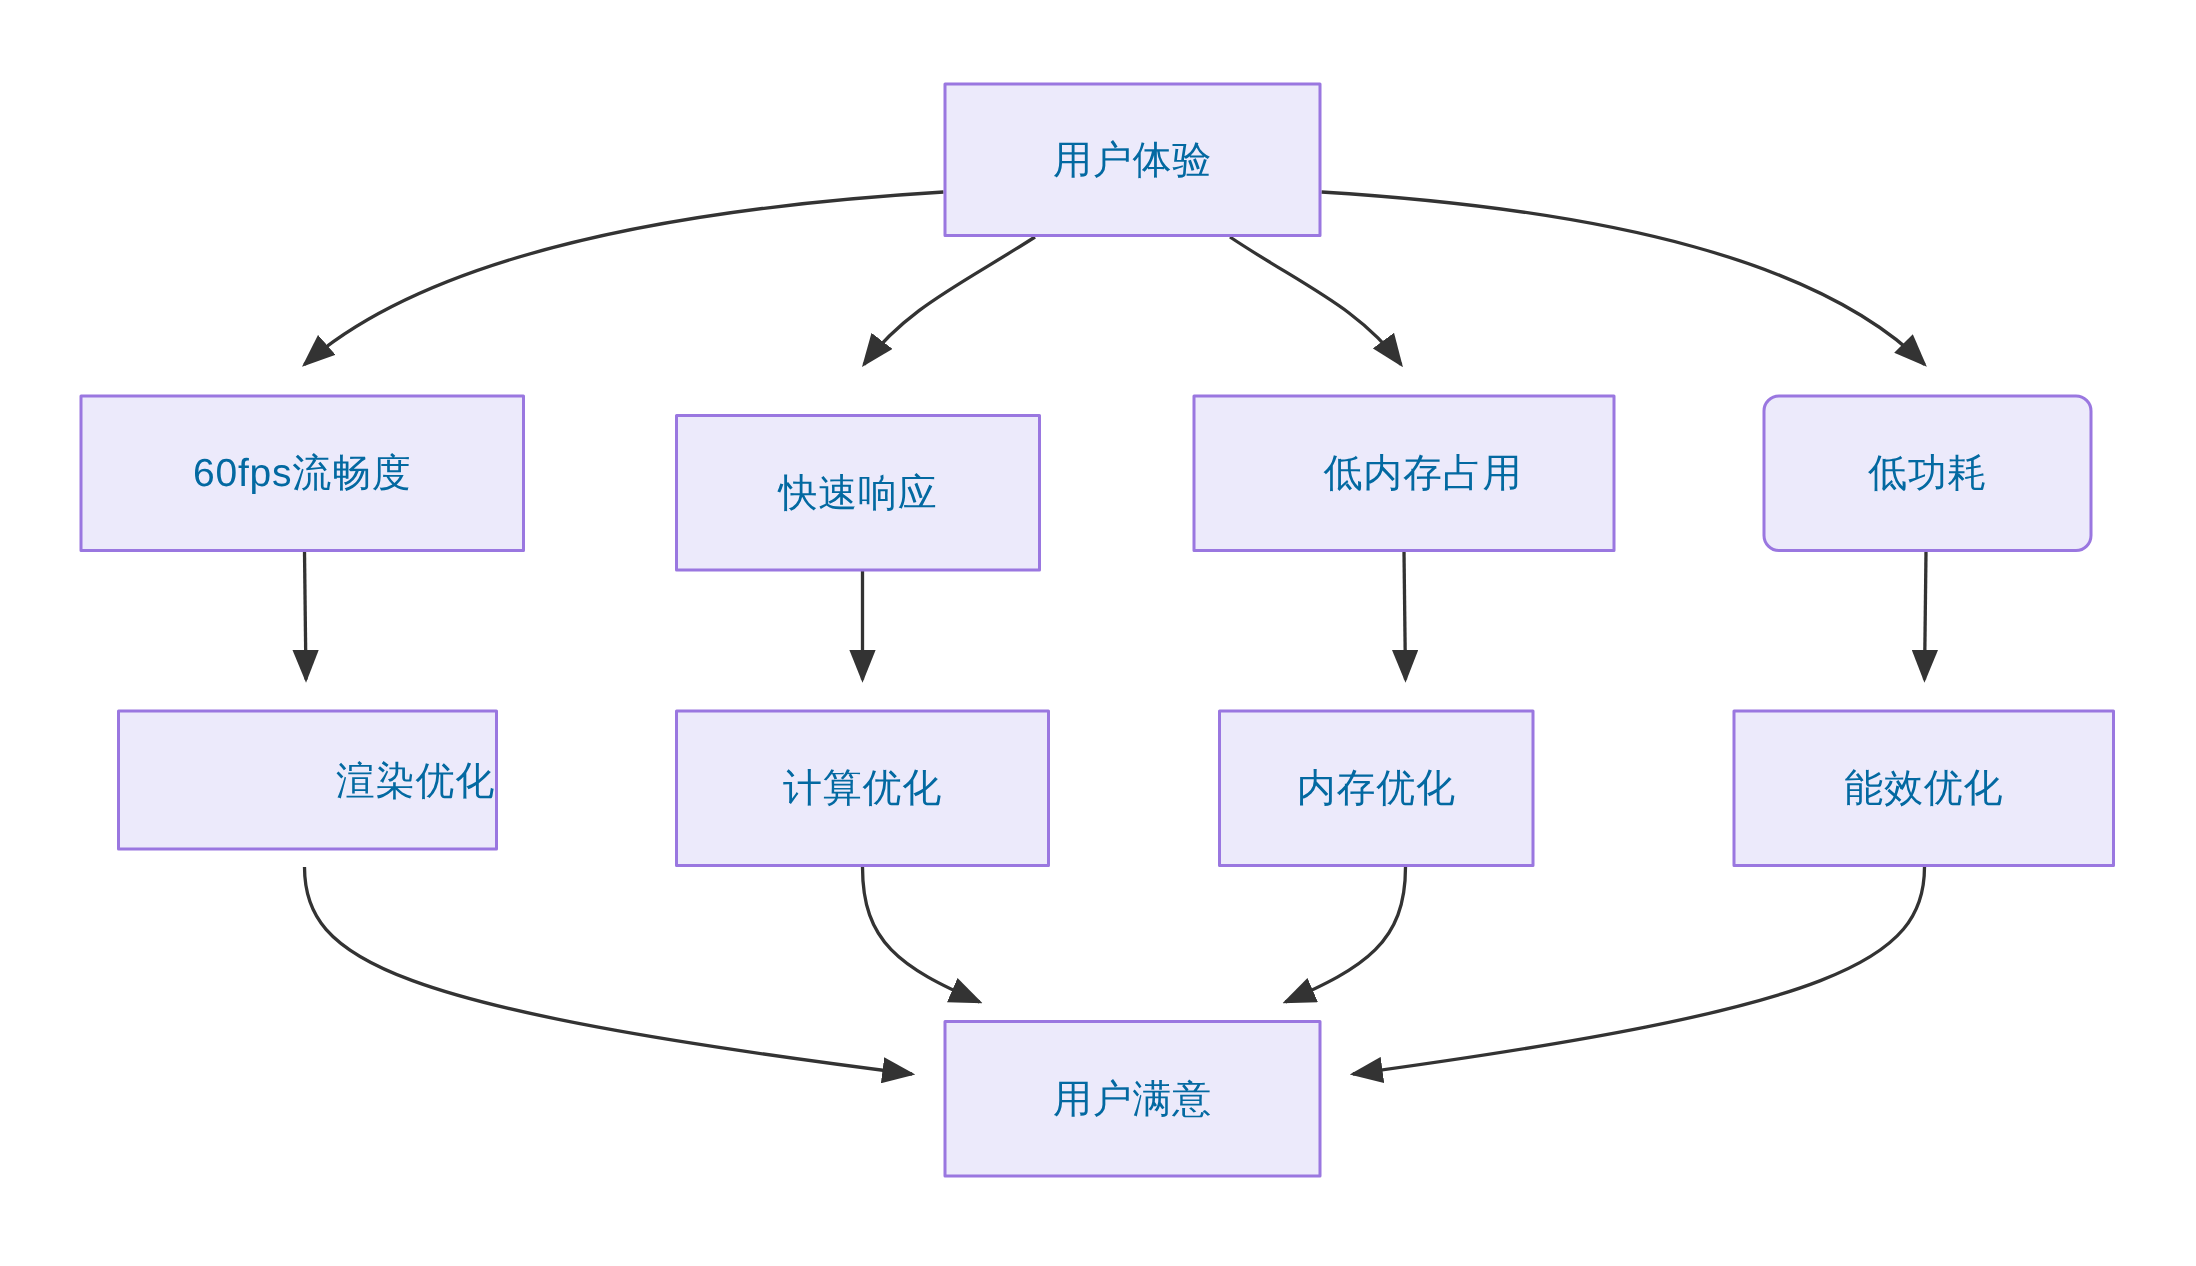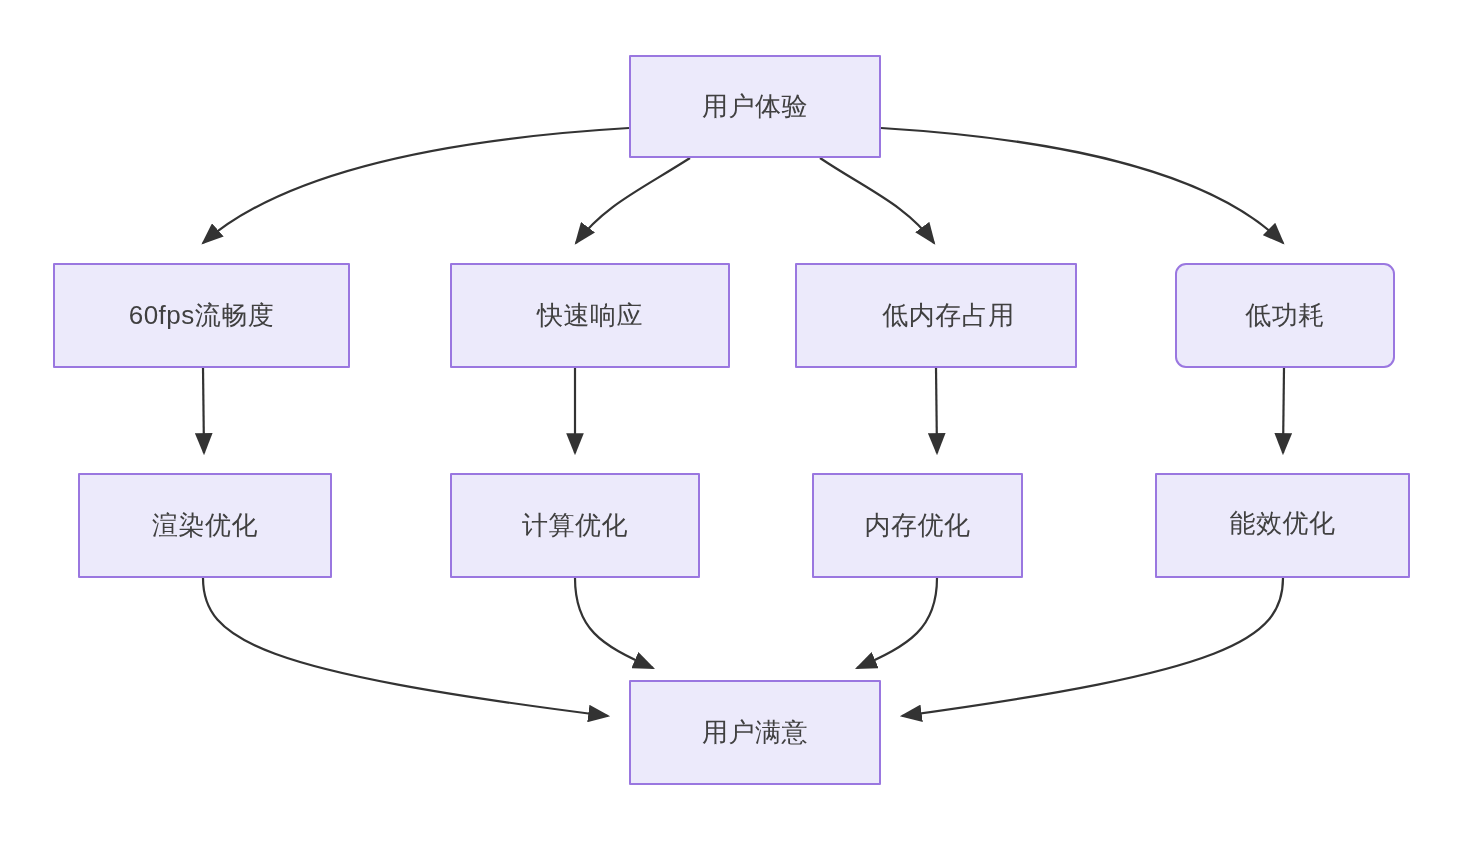--- a/index.html
+++ b/index.html
@@ -26,21 +26,21 @@
   }
   .node {
     position: absolute;
     box-sizing: border-box;
     display: flex;
     align-items: center;
     justify-content: center;
     background: #ECEAFB;
     border: 2px solid #9A77E0;
     border-radius: 1px;
-    color: #404040;
+    color: #0369a1;
     font-size: 26px;
     line-height: 1.1;
     letter-spacing: 0.5px;
     white-space: nowrap;
     z-index: 2;
   }
   .node-label {
     pointer-events: none;
   }
 </style>
@@ -82,45 +82,45 @@
   </svg>
 
   <div class="node" style="left:629px; top:55px; width:252px; height:103px;">
     <span class="node-label">用户体验</span>
   </div>
 
   <div class="node" style="left:53px; top:263px; width:297px; height:105px;">
     <span class="node-label">60fps流畅度</span>
   </div>
 
-  <div class="node" style="left:450px; top:263px; width:280px; height:105px;">
+  <div class="node" style="left:450px; top:276px; width:244px; height:105px;">
     <span class="node-label">快速响应</span>
   </div>
 
   <div class="node" style="left:795px; top:263px; width:282px; height:105px;padding-left:25px;">
     <span class="node-label">低内存占用</span>
   </div>
 
   <div class="node" style="left:1175px; top:263px; width:220px; height:105px;border-radius:11px;">
     <span class="node-label">低功耗</span>
   </div>
 
-  <div class="node" style="left:78px; top:473px; width:254px; height:105px;">
+  <div class="node" style="left:78px; top:473px; width:254px; height:94px;justify-content:flex-end;">
     <span class="node-label">渲染优化</span>
   </div>
 
   <div class="node" style="left:450px; top:473px; width:250px; height:105px;">
     <span class="node-label">计算优化</span>
   </div>
 
   <div class="node" style="left:812px; top:473px; width:211px; height:105px;">
     <span class="node-label">内存优化</span>
   </div>
 
-  <div class="node" style="left:1155px; top:473px; width:255px; height:105px;font-family:Liberation Mono, monospace;">
+  <div class="node" style="left:1155px; top:473px; width:255px; height:105px;">
     <span class="node-label">能效优化</span>
   </div>
 
   <div class="node" style="left:629px; top:680px; width:252px; height:105px;">
     <span class="node-label">用户满意</span>
   </div>
 
 </div>
 
 </body></html>

